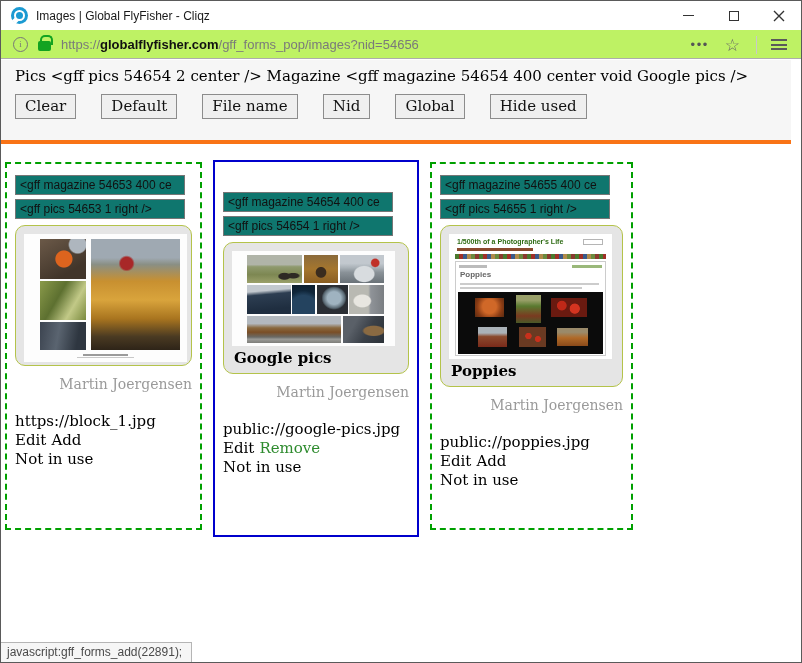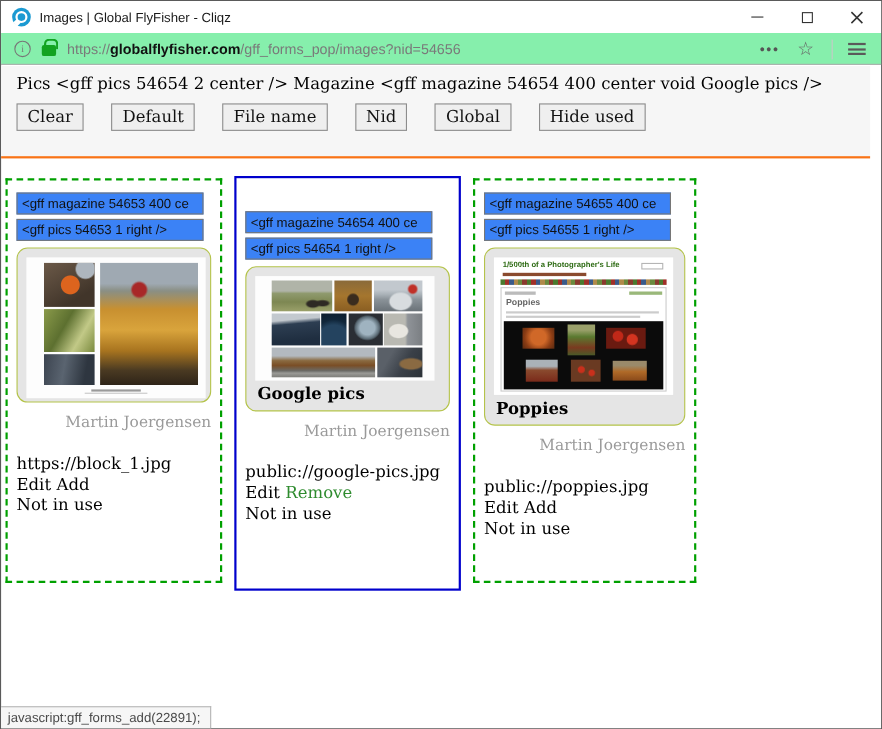--- a/index.html
+++ b/index.html
@@ -12,45 +12,45 @@
   .cliqz { width: 17px; height: 17px; border-radius: 50%; background: #1b9ad2; position: relative; margin-left: 10px; flex: 0 0 auto; }
   .cliqz::before { content: ''; position: absolute; inset: 3px; border: 2.5px solid #fff; border-radius: 50%; }
   .cliqz::after { content: ''; position: absolute; left: 2px; bottom: 1px; width: 5px; height: 5px; background: #fff; transform: rotate(45deg); }
   .wtitle { margin-left: 8px; font-family: "Liberation Sans", sans-serif; font-size: 12px; color: #1a1a1a; }
   .wincontrols { position: absolute; right: 0; top: 0; height: 29px; display: flex; }
   .winbtn { width: 45px; height: 29px; display: flex; align-items: center; justify-content: center; cursor: default; }
   .glyph-min { width: 11px; height: 1.5px; background: #333; }
   .glyph-max { width: 10px; height: 10px; border: 1.3px solid #333; }
 
   
-  .urlbar { position: absolute; left: 1px; right: 1px; top: 30px; height: 29px; background: #86efac; border-bottom: 1px solid #adadad; display: flex; align-items: center; font-family: "Liberation Sans", sans-serif; }
+  .urlbar { position: absolute; left: 1px; right: 1px; top: 30px; height: 29px; background: #bef264; border-bottom: 1px solid #adadad; display: flex; align-items: center; font-family: "Liberation Sans", sans-serif; }
   .info-ic { width: 15px; height: 15px; border: 1.5px solid #777; border-radius: 50%; margin-left: 12px; position: relative; flex: 0 0 auto; }
   .info-ic::after { content: 'i'; position: absolute; left: 0; right: 0; top: 0; bottom: 0; display: flex; align-items: center; justify-content: center; font: 9px "Liberation Serif", serif; color: #777; }
   .lock-ic { position: relative; width: 13px; height: 10px; background: #12a321; border-radius: 2px; margin: 3px 0 0 10px; flex: 0 0 auto; }
   .lock-ic::before { content: ''; position: absolute; top: -6px; left: 2px; width: 9px; height: 8px; border: 2px solid #12a321; border-bottom: none; border-radius: 5px 5px 0 0; }
   .urltext { margin-left: 10px; font-size: 13px; color: #7a7a7a; white-space: nowrap; }
   .urltext .domain { color: #111; font-weight: 600; }
   .urlbar-right { position: absolute; right: 8px; top: 0; height: 29px; display: flex; align-items: center; }
   .dots-ic { font-size: 13px; color: #555; letter-spacing: 1.5px; padding: 0 8px; }
   .star-ic { font-size: 17px; color: #666; padding: 0 8px; font-family: "DejaVu Sans", sans-serif; }
   .vsep { width: 1px; height: 18px; background: #c9c9c9; margin: 0 8px; }
   .burger { width: 16px; height: 11px; border-top: 2px solid #5a5a5a; border-bottom: 2px solid #5a5a5a; position: relative; margin: 0 6px; }
   .burger::after { content: ''; position: absolute; left: 0; right: 0; top: 2.5px; height: 2px; background: #5a5a5a; }
 
   
-  .pageheader { position: absolute; left: 1px; right: 11px; top: 60px; height: 84px; background: #f6f6f6; border-bottom: 2px solid #f97316; }
+  .pageheader { position: absolute; left: 1px; right: 11px; top: 60px; height: 84px; background: #f6f6f6; border-bottom: 4px solid #f97316; }
   .summary { margin: 7px 0 0 14px; font-size: 15px; color: #000; white-space: nowrap; }
   .btnrow { margin: 9px 0 0 14px; }
   .btnrow button { font-family: "DejaVu Serif", serif; font-size: 15px; color: #111; background: #efefef; border: 1px solid #8c8c8c; padding: 2px 9px 3px; margin-right: 20px; cursor: pointer; }
 
   
   .card { position: absolute; background: #fff; }
   .card.unused { border: 2px dashed #00a000; padding: 7px 8px; }
   .card.selected { border: 2px solid #0000cc; padding: 26px 8px; }
-  .taginput { display: block; width: 170px; height: 20px; border: 1px solid #767676; background: #3b82f6; font-family: "Liberation Sans", sans-serif; font-size: 12px; padding: 1px 4px; margin: 4px 0 0 0; color: #111; }
+  .taginput { display: block; width: 170px; height: 20px; border: 1px solid #767676; background: #0f766e; font-family: "Liberation Sans", sans-serif; font-size: 12px; padding: 1px 4px; margin: 4px 0 0 0; color: #111; }
   .imgbox { margin-top: 6px; border: 1px solid #b4c34a; border-radius: 10px; padding: 8px 8px 3px 8px; background: #e5e5e5; }
   .thumb { position: relative; width: 163px; background: #fdfdfd; overflow: hidden; }
   .caption { font-size: 15px; color: #000; padding: 3px 0 3px 2px; font-weight: bold; }
   .author { text-align: right; color: #9a9a9a; font-size: 14px; margin-top: 10px; }
   .fileinfo { margin-top: 20px; font-size: 15px; line-height: 19px; color: #000; }
   .linkrow a { color: #000; text-decoration: none; cursor: pointer; margin-right: 5px; }
   .linkrow a.green { color: #2e8b2e; }
 
   .ph { position: absolute; } 
 

